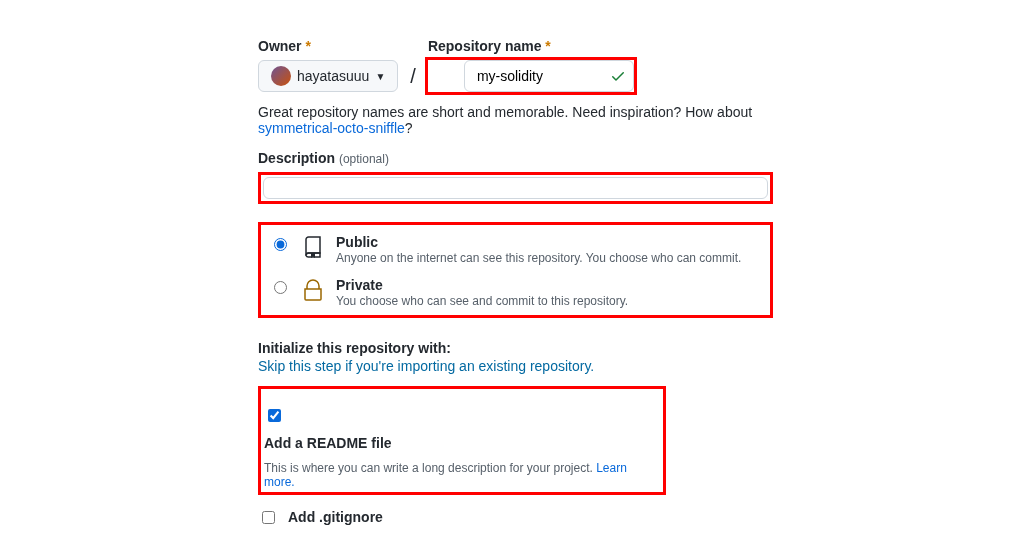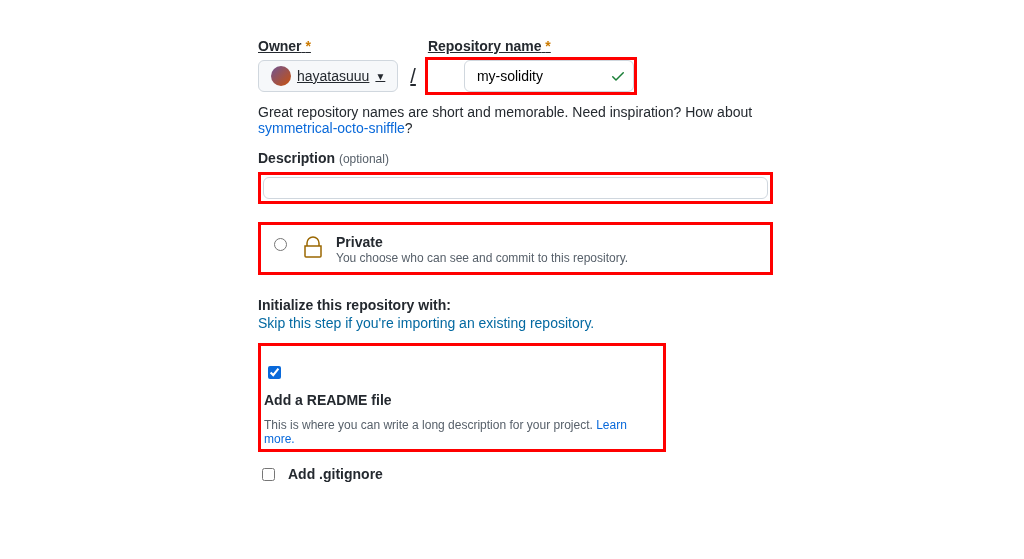--- a/index.html
+++ b/index.html
@@ -11,21 +11,21 @@
   }
   .page { width: 1024px; height: 559px; position: relative; padding: 16px 0 0 0; }
   .container { width: 515px; margin: 0 0 0 258px; }
   .header-row { display: flex; justify-content: space-between; align-items: flex-start; padding-bottom: 8px; border-bottom: 1px solid #d8dee4; }
   h1 { font-size: 24px; font-weight: 400; margin: 0 0 4px 0; letter-spacing: -0.3px; }
   .sub { color: #57606a; font-size: 14px; margin: 0; line-height: 1.5; }
   .sub .link, .link { color: #0969da; text-decoration: none; }
   .import { color: #0969da; font-size: 14px; text-align: left; line-height: 1.5; padding-top: 4px; min-width: 74px; }
 
   .section { margin-top: 22px; }
-  .form-row { display: flex; align-items: flex-end; gap: 8px; text-decoration: underline; }
+  .form-row { display: flex; align-items: flex-end; gap: 8px; }
   .group { display: flex; flex-direction: column; }
   label.field-label, .field-label { font-weight: 600; font-size: 14px; margin-bottom: 6px; }
   .req { color: #cb7a00; }
   .optional { color: #57606a; font-weight:400; font-size: 12px; }
 
   .owner-btn {
     display: inline-flex; align-items: center; gap: 6px;
     height: 32px; padding: 9px 12px;
     border: 1px solid #d0d7de; background: #f6f8fa; border-radius: 6px;
     font-size: 14px; font-weight: 500; color: #24292f;
@@ -113,20 +113,34 @@
         <label class="field-label">
           <span>Description</span> <span class="optional">(optional)</span>
         </label>
         <div class="desc-highlight">
           <input class="desc-input" type="text" value="" style="">
         </div>
       </div>
 
       <div class="visibility">
         <div class="vis-row">
+          <input type="radio" name="vis" checked="" style="">
+          <div class="vis-icon">
+            <svg width="24" height="24" viewBox="0 0 24 24">
+                <path fill="none" stroke="#24292f" stroke-width="1.5" d="M5 4.5A2.5 2.5 0 017.5 2H19v16H7.5A2.5 2.5 0 005 20.5v-16z"></path>
+                <path fill="none" stroke="#24292f" stroke-width="1.5" d="M5 20.5A2.5 2.5 0 017.5 18H19v4H7.5A2.5 2.5 0 015 20.5z"></path>
+                <path fill="#24292f" d="M10 18v5l2-1.5 2 1.5v-5h-4z"></path>
+              </svg>
+          </div>
+          <div class="vis-text">
+            <div class="t">Public</div>
+            <div class="d">Anyone on the internet can see this repository. You choose who can commit.</div>
+          </div>
+        </div>
+        <div class="vis-row">
           <input type="radio" name="vis" style="">
           <div class="vis-icon">
             <svg width="24" height="24" viewBox="0 0 24 24">
                 <path fill="none" stroke="#9a6700" stroke-width="1.5" d="M6 11V8a6 6 0 1112 0v3m-14 0h16v10a1 1 0 01-1 1H5a1 1 0 01-1-1V11z"></path>
               </svg>
           </div>
           <div class="vis-text">
             <div class="t">Private</div>
             <div class="d">You choose who can see and commit to this repository.</div>
           </div>

